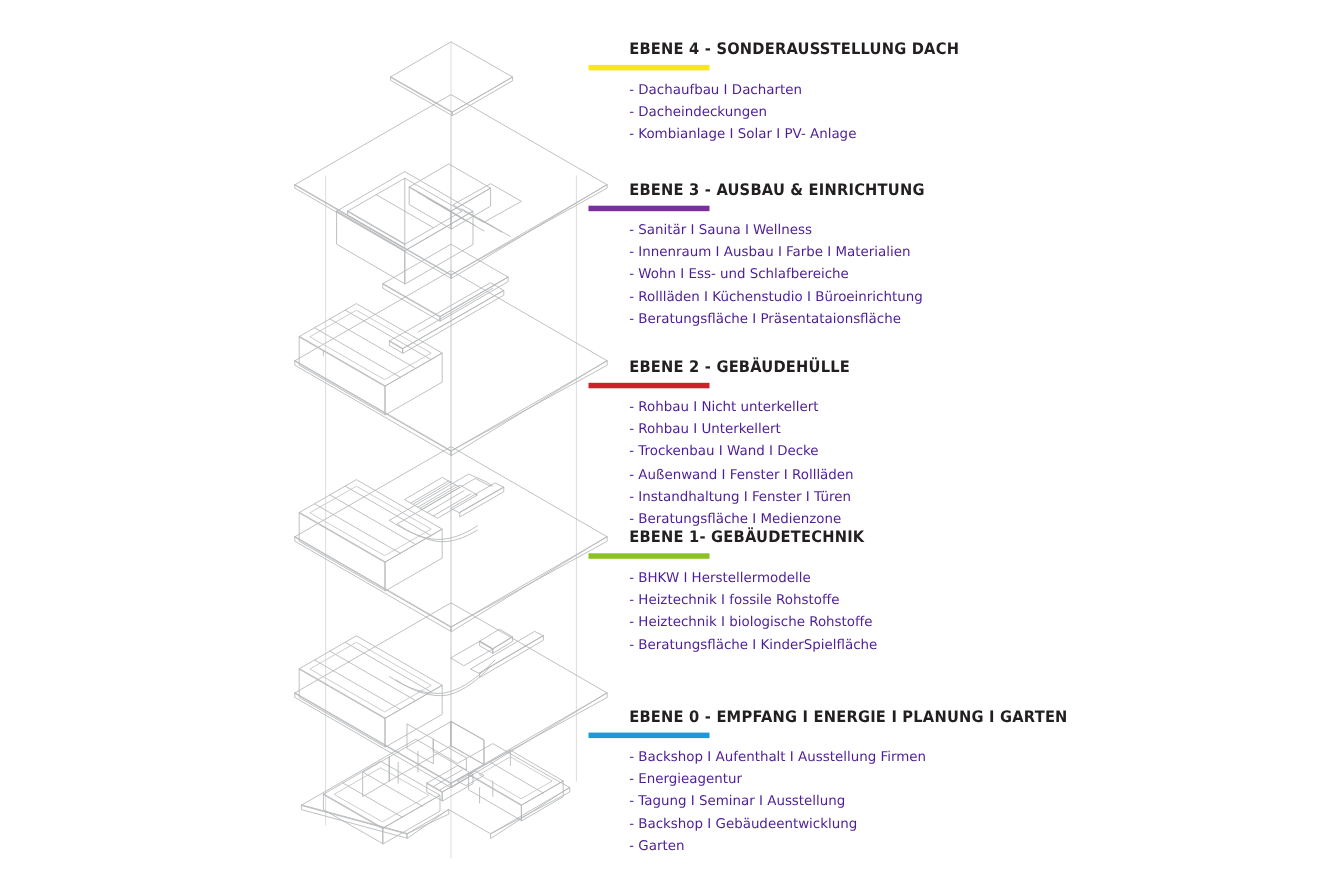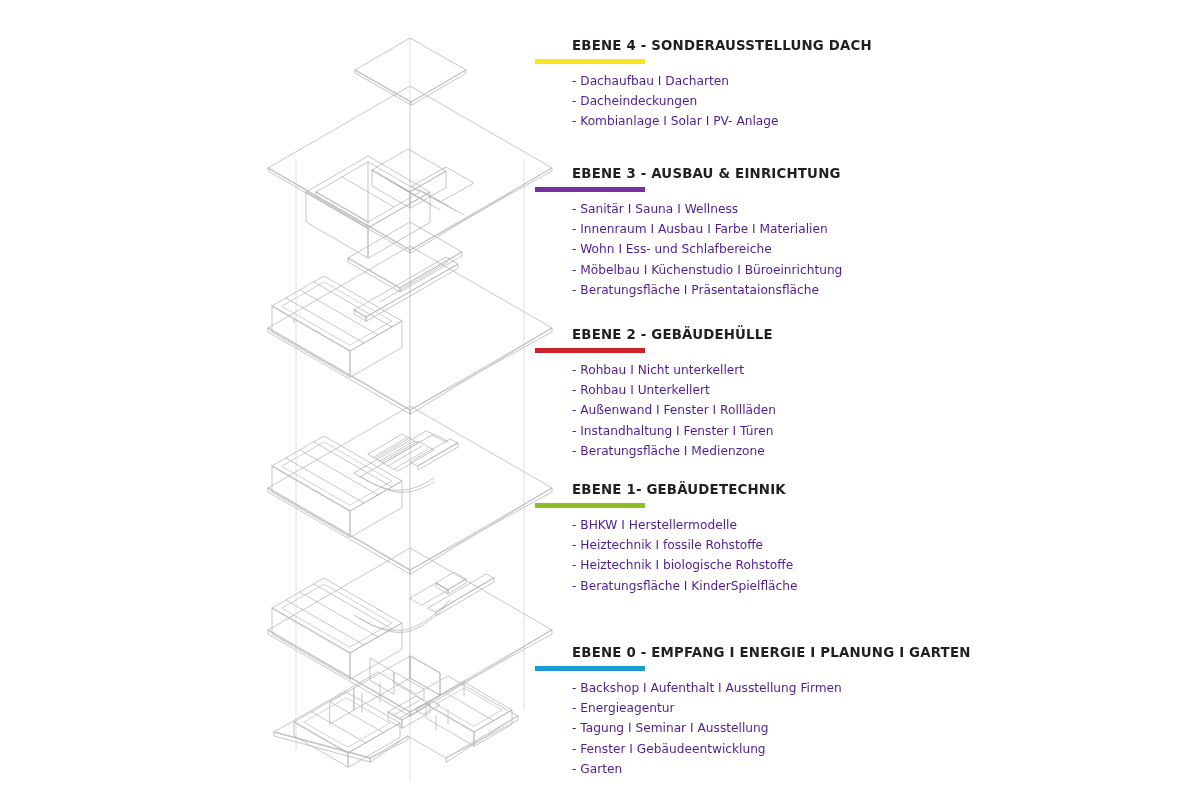--- a/index.html
+++ b/index.html
@@ -279,31 +279,32 @@
       </ul>
     </section>
 
     <section class="level-block" style="height:141px;">
       <h2 class="level-heading">EBENE 3 - AUSBAU &amp; EINRICHTUNG</h2>
       <div class="level-rule" style="background:#7b2f9e;"></div>
       <ul class="level-items">
         <li>- Sanitär I Sauna I Wellness</li>
         <li>- Innenraum I Ausbau I Farbe I Materialien</li>
         <li>- Wohn I Ess- und Schlafbereiche</li>
-        <li>- Möbelbau I Küchenstudio I Büroeinrichtung</li>
+        <li>- Rollläden I Küchenstudio I Büroeinrichtung</li>
         <li>- Beratungsfläche I Präsentataionsfläche</li>
       </ul>
     </section>
 
     <section class="level-block" style="height:155px;margin-top:20px;">
       <h2 class="level-heading">EBENE 2 - GEBÄUDEHÜLLE</h2>
       <div class="level-rule" style="background:#cc2229;"></div>
       <ul class="level-items">
         <li>- Rohbau I Nicht unterkellert</li>
         <li>- Rohbau I Unterkellert</li>
+        <li>- Trockenbau I Wand I Decke</li>
         <li>- Außenwand I Fenster I Rollläden</li>
         <li>- Instandhaltung I Fenster I Türen</li>
         <li>- Beratungsfläche I Medienzone</li>
       </ul>
     </section>
 
     <section class="level-block" style="height:163px;">
       <h2 class="level-heading">EBENE 1- GEBÄUDETECHNIK</h2>
       <div class="level-rule" style="background:#8cc124;"></div>
       <ul class="level-items">
@@ -314,19 +315,19 @@
       </ul>
     </section>
 
     <section class="level-block">
       <h2 class="level-heading">EBENE 0 - EMPFANG I ENERGIE I PLANUNG I GARTEN</h2>
       <div class="level-rule" style="background:#1b9ad6;"></div>
       <ul class="level-items">
         <li>- Backshop I Aufenthalt I Ausstellung Firmen</li>
         <li>- Energieagentur</li>
         <li>- Tagung I Seminar I Ausstellung</li>
-        <li>- Fenster I Gebäudeentwicklung</li>
+        <li>- Backshop I Gebäudeentwicklung</li>
         <li>- Garten</li>
       </ul>
     </section>
 
   </div>
 </div>
 
 </body></html>

